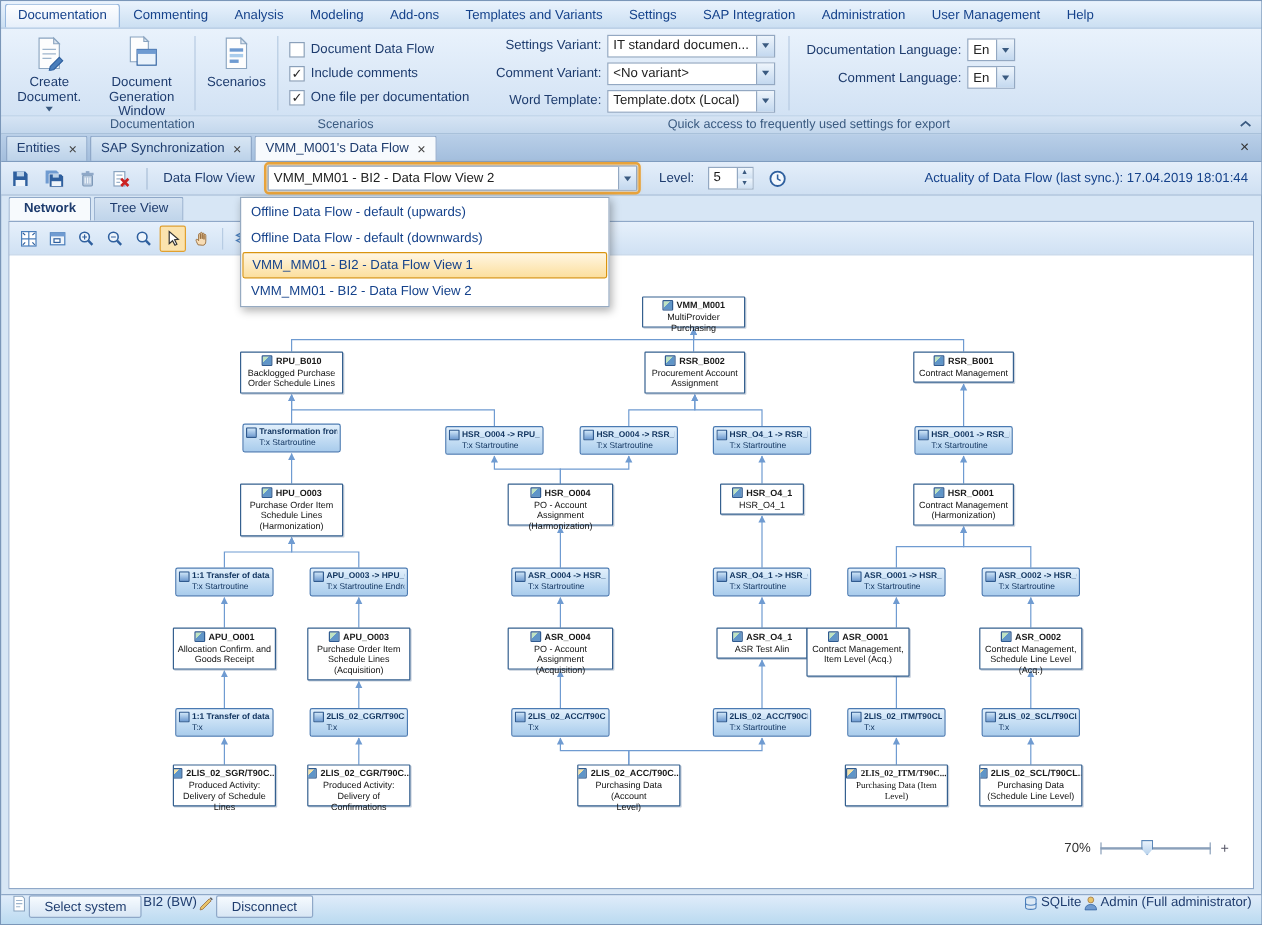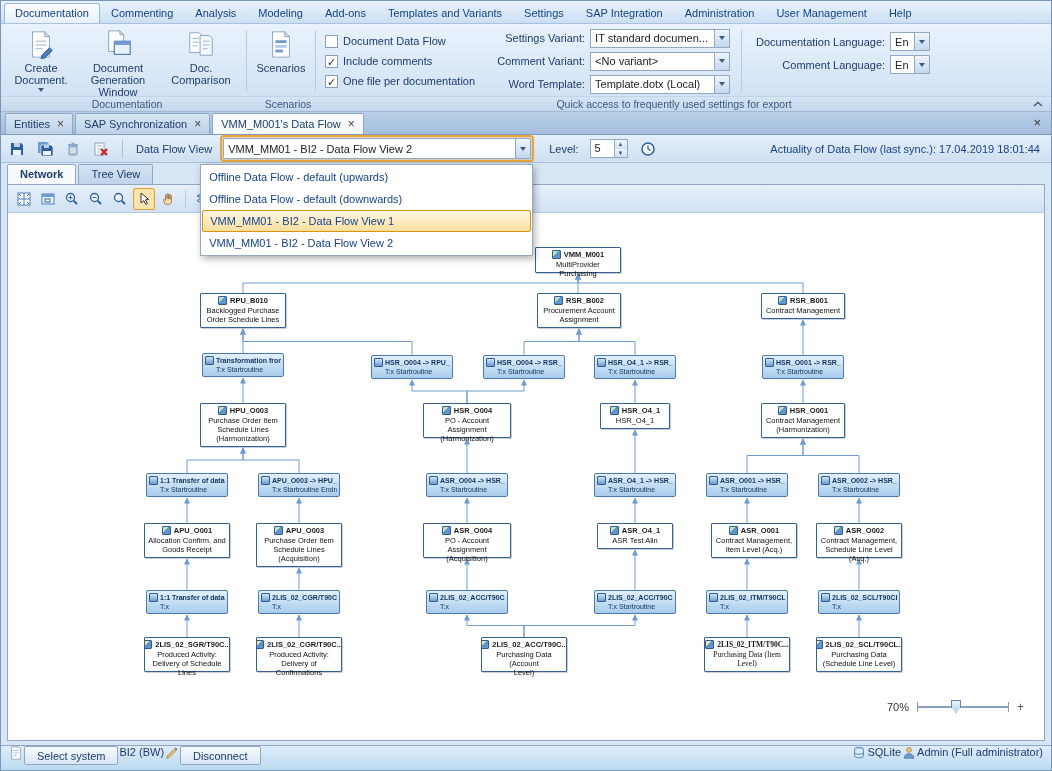--- a/index.html
+++ b/index.html
@@ -137,31 +137,20 @@
       <div class="bigbtn" style="width:82px">
         <span class="bb-icon">
           <svg width="30" height="30" viewBox="0 0 32 32">
               <path d="M6 2 h12 l4 4 v18 H6z" fill="#fdfdfd" stroke="#8aa4c0"></path>
               <path d="M18 2 v4 h4 z" fill="#dce6f0" stroke="#8aa4c0"></path>
               <rect x="12" y="13" width="17" height="14" fill="#e9f2fb" stroke="#2e5f9e"></rect>
               <rect x="12" y="13" width="17" height="4" fill="#6f9bd1"></rect>
             </svg>
         </span>
         <span class="bb-label">Document Generation Window</span>
-      </div>
-      <div class="bigbtn" style="width:84px">
-        <span class="bb-icon">
-          <svg width="30" height="30" viewBox="0 0 32 32">
-              <path d="M4 4 h10 l3 3 v18 H4z" fill="#fdfdfd" stroke="#8aa4c0"></path>
-              <path d="M15 7 h10 l3 3 v18 H15z" fill="#f2f7fc" stroke="#8aa4c0"></path>
-              <path d="M18 13h7M18 17h7M18 21h5" stroke="#9db4cc" fill="none"></path>
-              <path d="M7 10h7M7 14h7M7 18h5" stroke="#9db4cc" fill="none"></path>
-            </svg>
-        </span>
-        <span class="bb-label">Doc. Comparison</span>
       </div>
     </div>
     <div class="vsep"></div>
     <div class="rgroup">
       <div class="bigbtn" style="width:62px">
         <span class="bb-icon">
           <svg width="30" height="30" viewBox="0 0 32 32">
               <path d="M7 3 h13 l5 5 v22 H7z" fill="#fdfdfd" stroke="#8aa4c0"></path>
               <path d="M20 3 v5 h5 z" fill="#dce6f0" stroke="#8aa4c0"></path>
               <rect x="10" y="12" width="12" height="3" fill="#6f9bd1"></rect>
@@ -641,21 +630,21 @@
           </div>
           <div class="p-body">PO - Account Assignment<br>(Acquisition)</div>
         </div>
         <div class="node provider" style="left: 589px; top: 310px; width: 76px; height: 26px;">
           <div class="p-title">
             <span class="n-icon p"></span>
             <span>ASR_O4_1</span>
           </div>
           <div class="p-body">ASR Test Alin</div>
         </div>
-        <div class="node provider" style="left: 703px; top: 310px; width: 86px; height: 35px;">
+        <div class="node provider" style="left: 664px; top: 310px; width: 86px; height: 41px;">
           <div class="p-title">
             <span class="n-icon p"></span>
             <span>ASR_O001</span>
           </div>
           <div class="p-body">Contract Management,<br>Item Level (Acq.)</div>
         </div>
         <div class="node provider" style="left: 808px; top: 310px; width: 86px; height: 35px;">
           <div class="p-title">
             <span class="n-icon p"></span>
             <span>ASR_O002</span>
@@ -769,20 +758,20 @@
     <span>SQLite</span>
     <span class="sb-ico">
       <svg width="14" height="14" viewBox="0 0 16 16">
           <circle cx="8" cy="4.5" r="2.8" fill="#e8c46a" stroke="#9a7040" stroke-width=".7"></circle>
           <path d="M2.5 14 c0 -3.5 2.4 -5.2 5.5 -5.2 s5.5 1.7 5.5 5.2 z" fill="#6f9bd1" stroke="#2e5f9e" stroke-width=".7"></path>
         </svg>
     </span>
     <span>Admin (Full administrator)</span>
   </div>
 
-  <div class="df-popup" style="left: 199.219px; top: 163px; width: 333px;">
+  <div class="df-popup" style="left: 199.219px; top: 163px; width: 308px;">
       <div class="dd-item">Offline Data Flow - default (upwards)</div>
       <div class="dd-item">Offline Data Flow - default (downwards)</div>
       <div class="dd-item hl">VMM_MM01 - BI2 - Data Flow View 1</div>
       <div class="dd-item">VMM_MM01 - BI2 - Data Flow View 2</div>
     </div>
 
 </div>
 
 </body></html>

